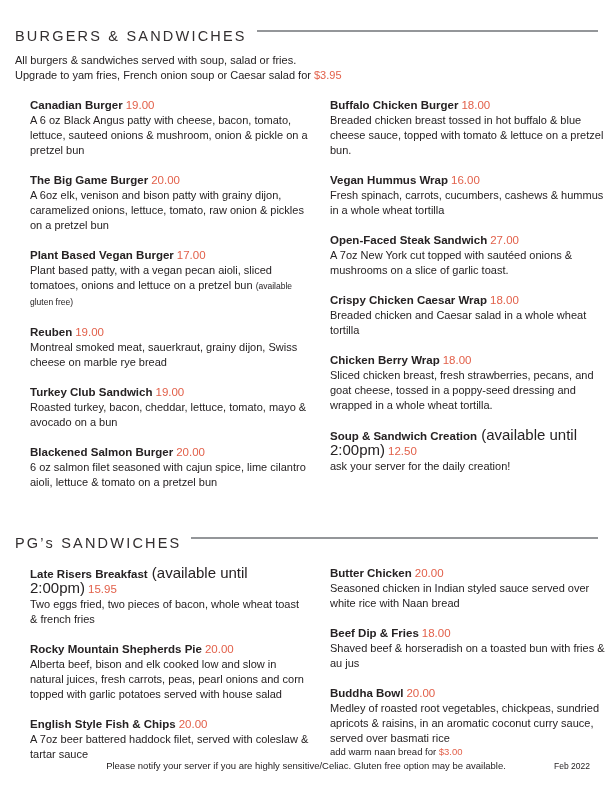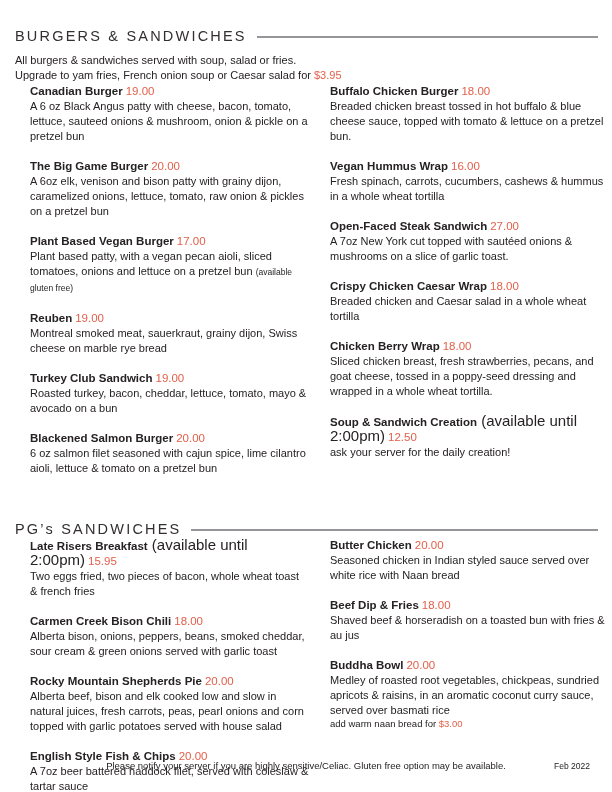--- a/index.html
+++ b/index.html
@@ -10,21 +10,21 @@
     font-family: "Liberation Sans", sans-serif;
     color: #262223;
     position: relative;
     overflow: hidden;
   }
   .page { padding-top: 28px; }
 
   
   .section-header {
     display: flex;
-    align-items: center;
+    align-items: flex-start;
     margin: 0 14px 0 15px;
   }
   .section-title {
     font-size: 14.5px;
     letter-spacing: 2.2px;
     font-weight: 400;
     color: #332f30;
     white-space: nowrap;
   }
   .section-rule {
@@ -38,21 +38,21 @@
   .section-note {
     margin: 9px 16px 0 15px;
     font-size: 11px;
     line-height: 15px;
     color: #262223;
   }
   .note-price { color: var(--accent, #e2604a); text-align: center; }
 
   .menu-columns {
     display: flex;
-    margin: 1px 6px 0 30px;
+    margin: 15px 6px 0 30px;
   }
   .menu-col { width: 280px; }
   .menu-col + .menu-col { margin-left: 21px; width: 277px; }
 
   .menu-item { margin-bottom: 15px; }
   .item-head { font-size: 11.5px; line-height: 14px; }
   .item-name { font-weight: bold; color: #262223; }
   .item-name-note { font-size: 15px; font-weight: normal; color: #262223; }
   .item-price { color: var(--accent, #e2604a); font-weight: normal; margin-left: 3px; }
   .item-desc {
@@ -158,24 +158,20 @@
         <span class="section-title">PG’s SANDWICHES</span>
         <span class="section-rule"></span>
       </div>
       <div class="menu-columns">
         <div class="menu-col">
           <div class="menu-item">
             <div class="item-head"><span class="item-name">Late Risers Breakfast</span><span class="item-name-note"> (available until 2:00pm)</span><span class="item-price">15.95</span></div>
             <div class="item-desc">Two eggs fried, two pieces of bacon, whole wheat toast &amp; french fries</div>
           </div>
           <div class="menu-item">
-            <div class="item-head"><span class="item-name">Carmen Creek Bison Chili</span><span class="item-price">18.00</span></div>
-            <div class="item-desc">Alberta bison, onions, peppers, beans, smoked cheddar, sour cream &amp; green onions served with garlic toast</div>
-          </div>
-          <div class="menu-item">
             <div class="item-head"><span class="item-name">Rocky Mountain Shepherds Pie</span><span class="item-price">20.00</span></div>
             <div class="item-desc">Alberta beef, bison and elk cooked low and slow in natural juices, fresh carrots, peas, pearl onions and corn topped with garlic potatoes served with house salad</div>
           </div>
           <div class="menu-item">
             <div class="item-head"><span class="item-name">English Style Fish &amp; Chips</span><span class="item-price">20.00</span></div>
             <div class="item-desc">A 7oz beer battered haddock filet, served with coleslaw &amp; tartar sauce</div>
           </div>
         </div>
         <div class="menu-col">
           <div class="menu-item">

